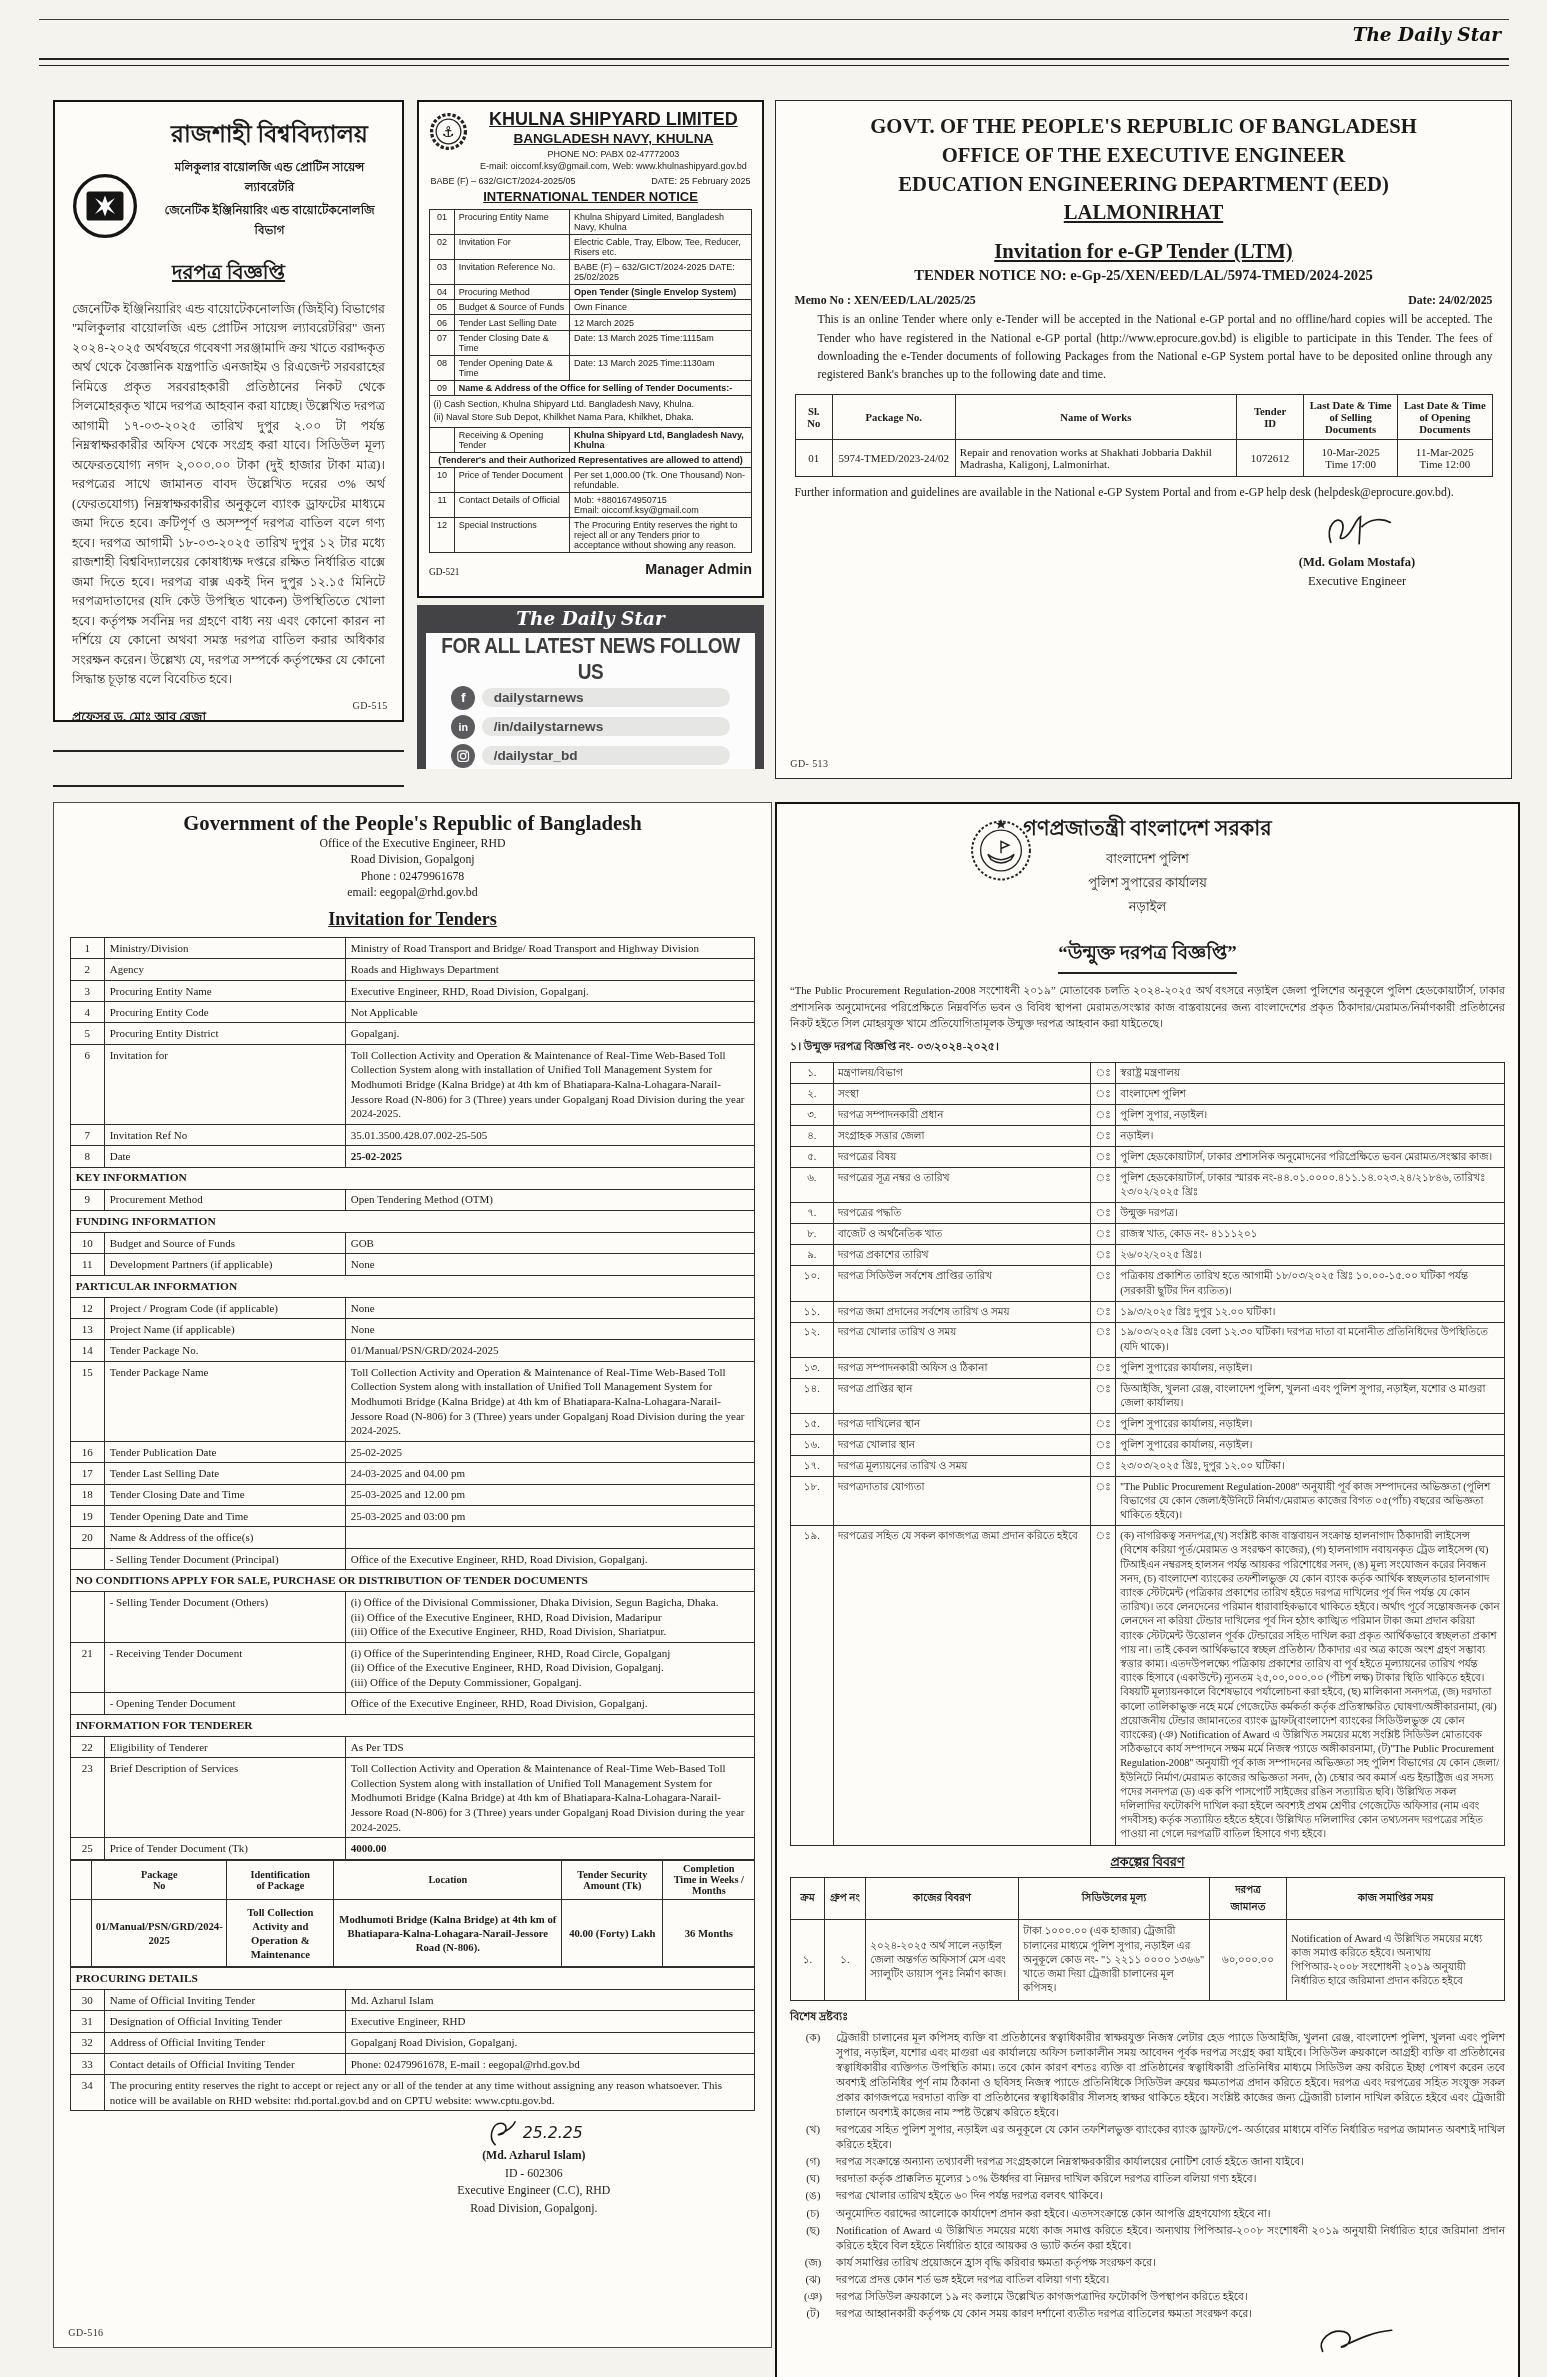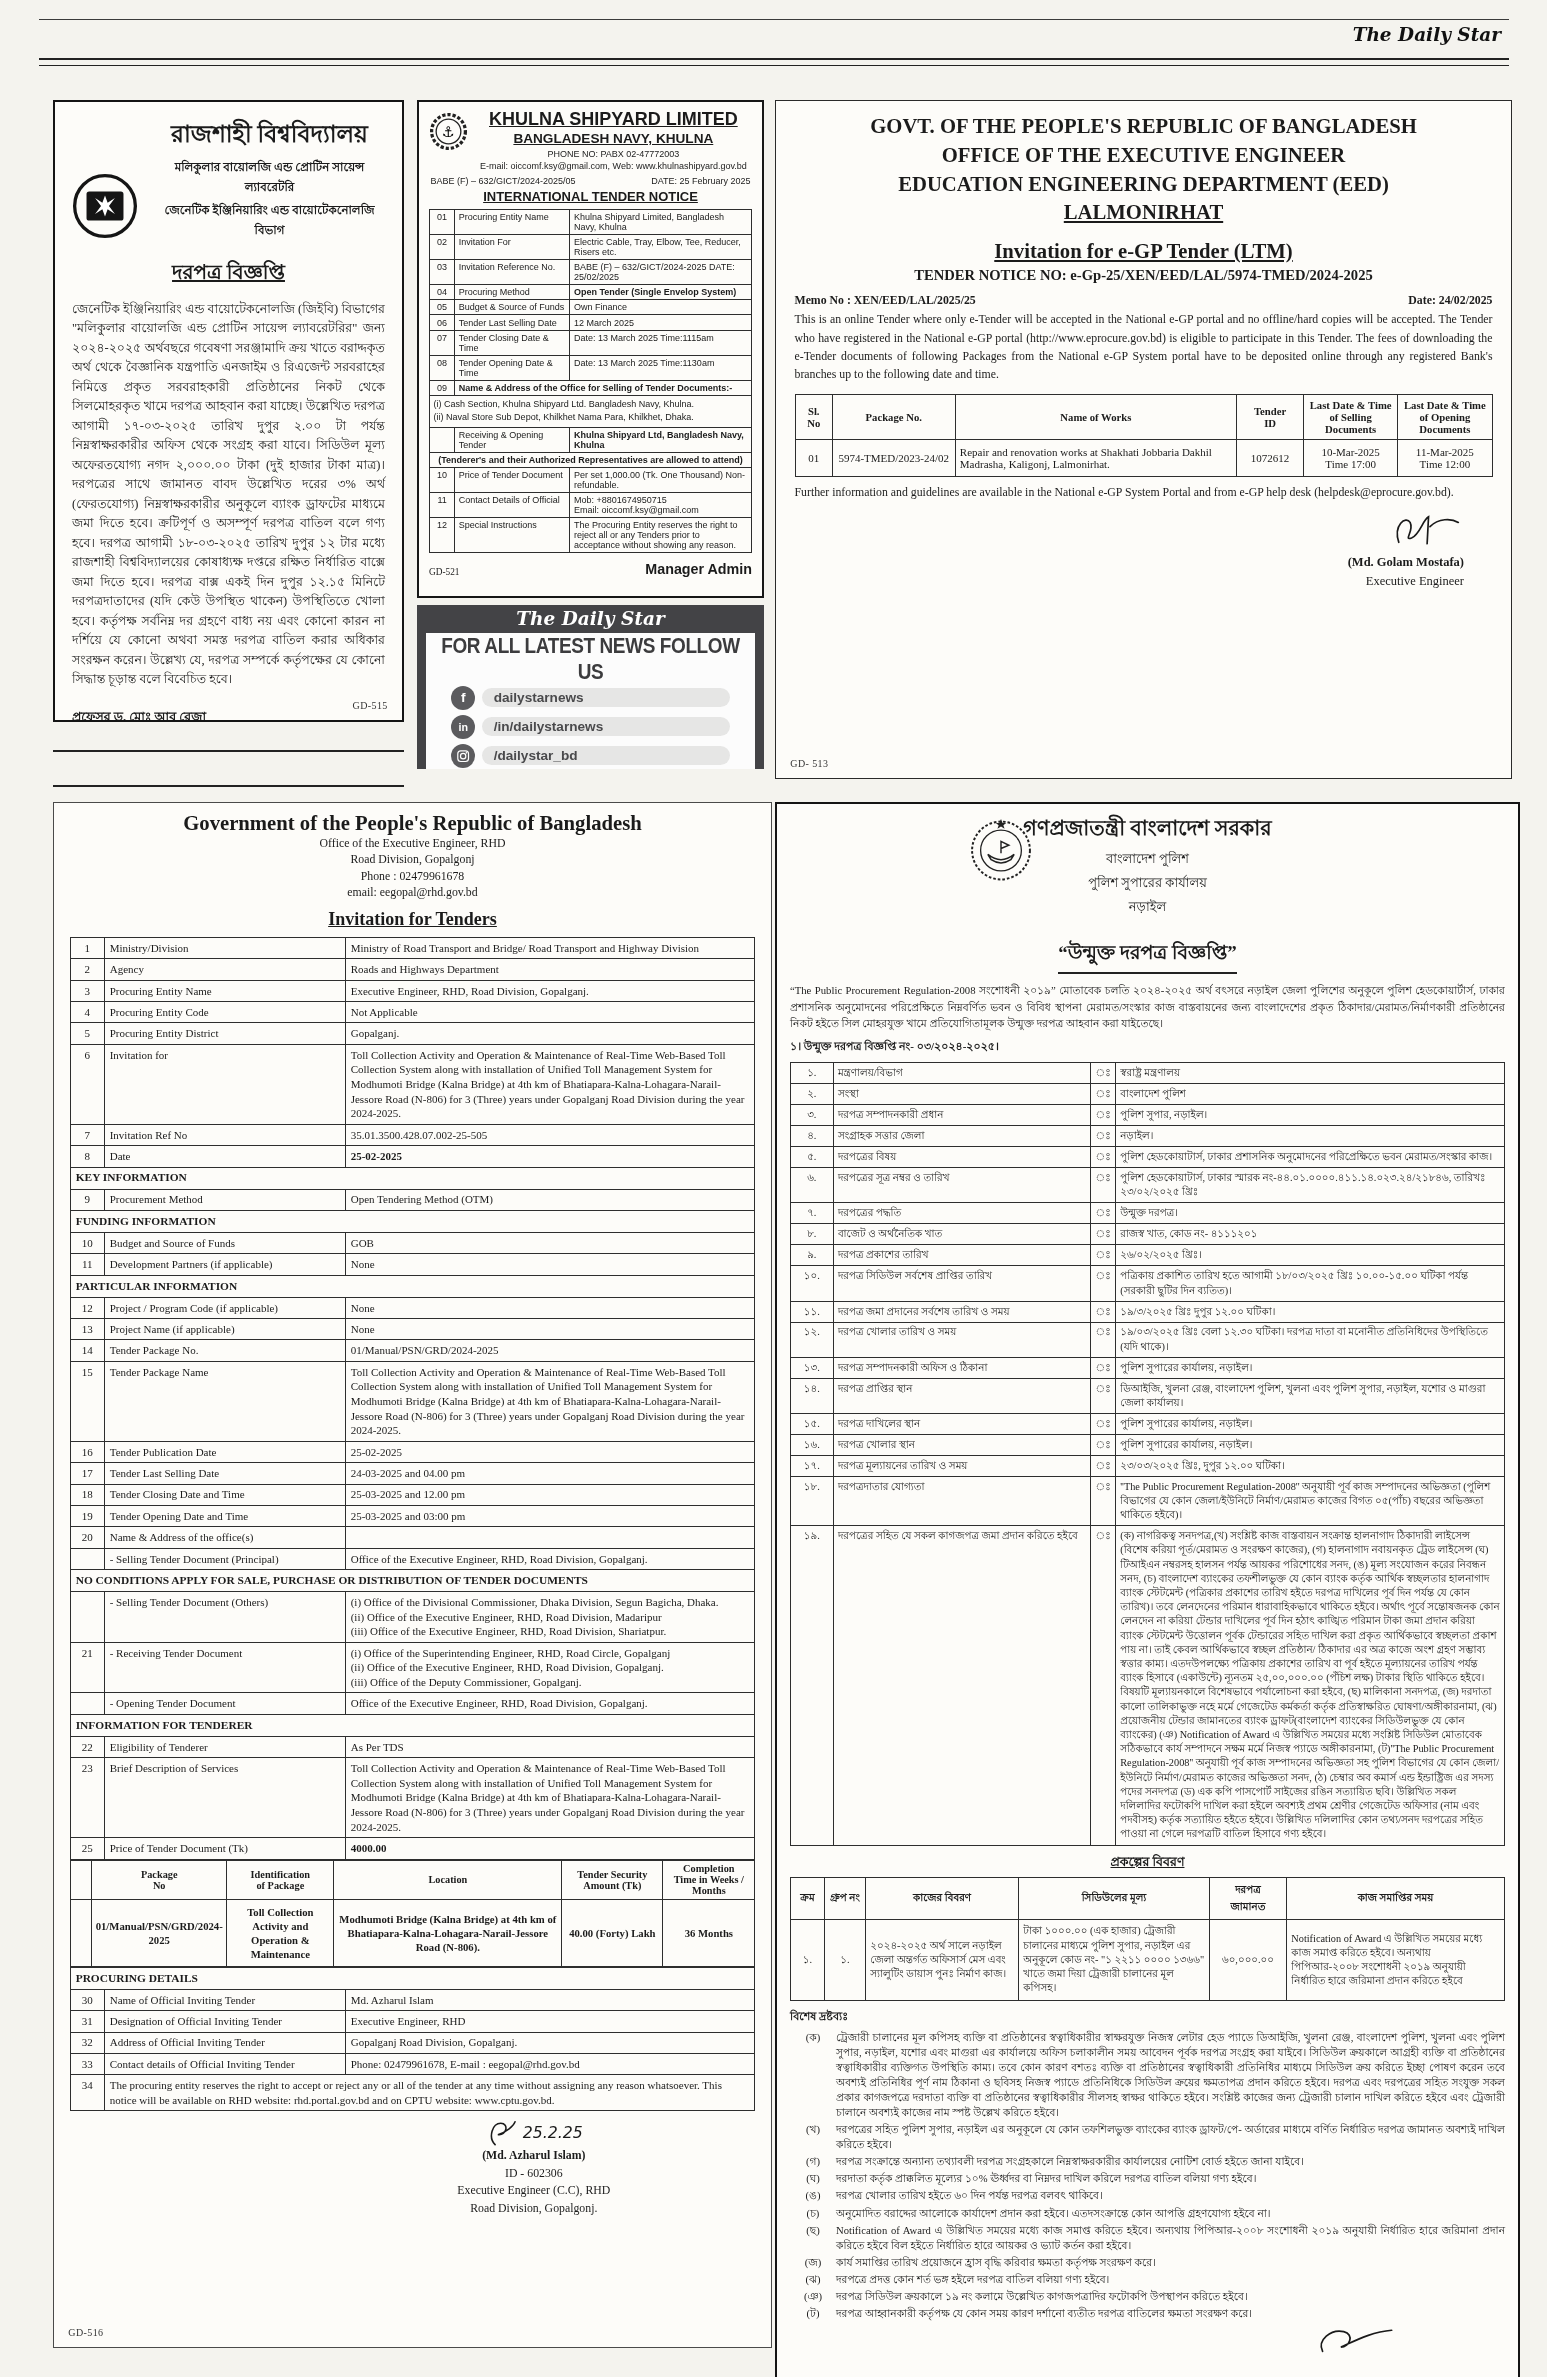--- a/index.html
+++ b/index.html
@@ -65,27 +65,27 @@
   .ad-pill{flex:1;background:#e6e6e5;border-radius:13px;padding:2.1px 11.4px;font-family:"Liberation Sans",sans-serif;
            font-size:13.6px;color:#4a4a4c;font-weight:bold;}
 
   
   .eed{left:775px;top:100px;width:737px;height:679px;border:1.8px solid #2a2a2a;padding:11.4px 18.5px;box-sizing:border-box;}
   .eed-h{text-align:center;font-size:20.7px;line-height:1.38;font-weight:bold;font-family:"Liberation Serif",serif;}
   .eed-h .u{text-decoration:underline;}
   .eed-title{text-align:center;font-size:20.7px;font-weight:bold;text-decoration:underline;margin-top:13px;}
   .eed-notice{text-align:center;font-size:14.6px;font-weight:bold;margin-top:4.3px;}
   .eed-memo{display:flex;justify-content:space-between;font-weight:bold;font-size:11.8px;margin-top:8.6px;}
-  .eed-intro{font-size:11.8px;line-height:1.55;text-align:justify;margin-top:2.9px;}
+  .eed-intro{font-size:11.8px;line-height:1.55;text-align:justify;margin-top:2.9px;margin-left:23px;}
   .eed table{margin-top:10px;font-size:11px;}
   .eed th{font-size:10.7px;padding:4.3px 2.9px;text-align:center;vertical-align:middle;font-weight:bold;}
   .eed td{padding:5.7px 4.3px;text-align:center;vertical-align:middle;}
   .eed td.works{text-align:left;}
   .eed-foot{font-size:11.8px;line-height:1.5;text-align:justify;margin-top:7.1px;}
-  .eed-sig{width:214px;margin:10px 28.5px 0 auto;text-align:right;font-size:12.5px;line-height:1.45;}
+  .eed-sig{width:214px;margin:10px 28.5px 0 auto;text-align:center;font-size:12.5px;line-height:1.45;}
 
   
   .rhd{left:53px;top:802px;width:719px;height:1546px;border:1.8px solid #4a4a4a;padding:8.6px 15.7px;box-sizing:border-box;}
   .rhd-gov{text-align:center;font-size:20.7px;font-weight:bold;font-family:Liberation Serif, serif;}
   .rhd-c{text-align:center;font-size:11.8px;margin-top:1.4px;}
   .rhd-title{text-align:center;font-size:18px;font-weight:bold;text-decoration:underline;margin:8.6px 0 7.1px;}
   .rhd table{font-size:11px;}
   .rhd td{padding:2.9px 5px;line-height:1.33;}
   .rno{width:23px;text-align:center;}
   .rlab{width:230px;}

